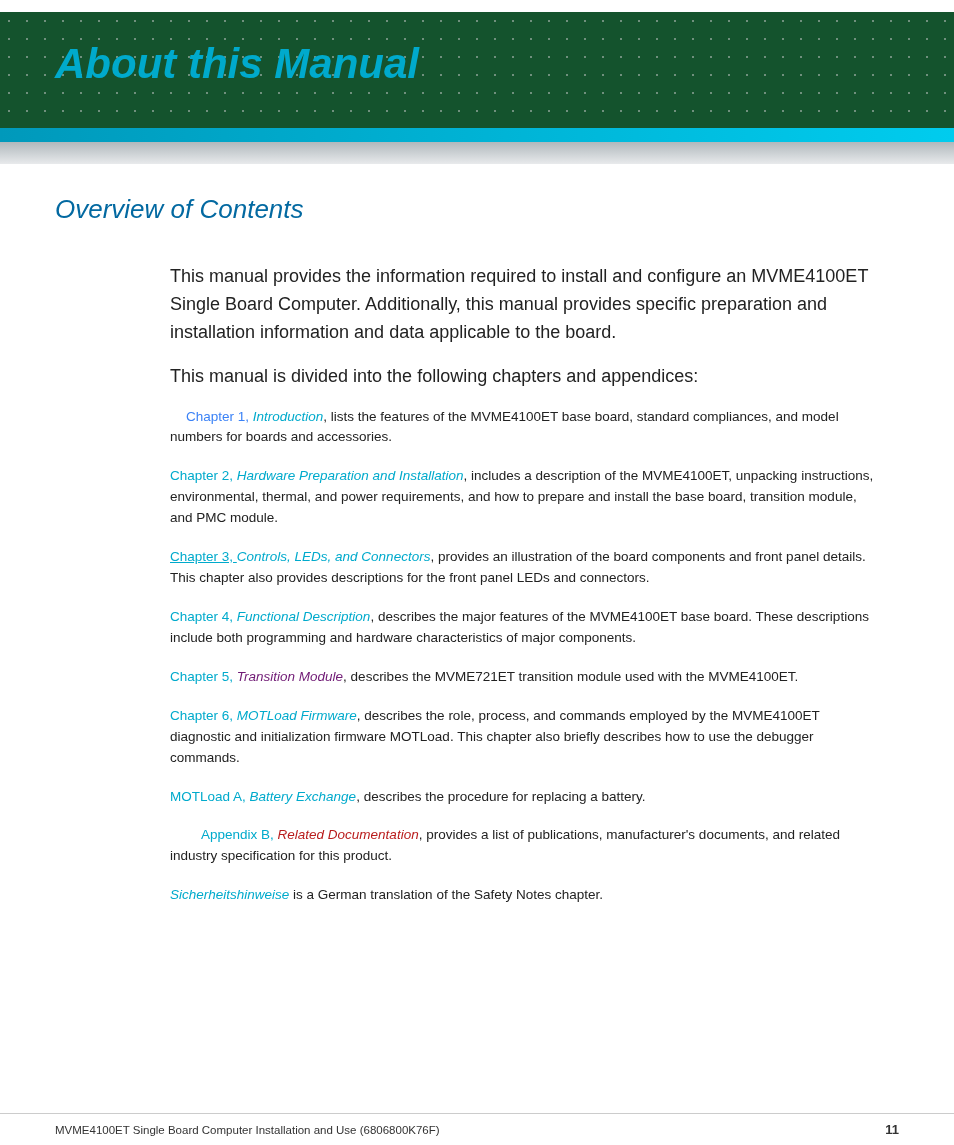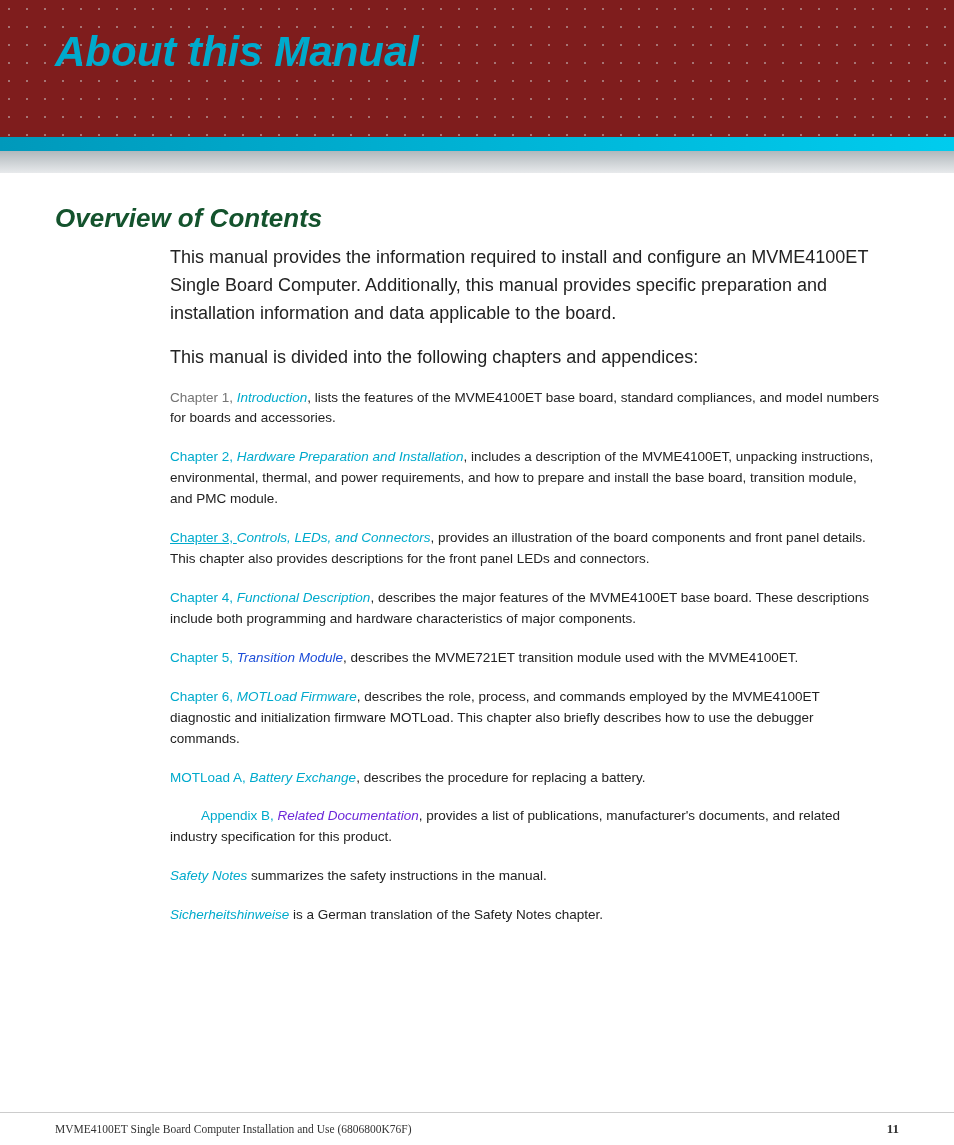--- a/index.html
+++ b/index.html
@@ -10,23 +10,24 @@
       color: #1a1a1a;
       background: #fff;
       width: 954px;
       min-height: 1145px;
       position: relative;
     }
 
     
     .header-bg {
       position: relative;
-      background: #7f1d1d;
+      background: #14532d;
       overflow: hidden;
-      height: 137px;
+      height: 116px;
+      margin-top: 12px;
     }
 
     .header-dots {
       position: absolute;
       top: 0; left: 0; right: 0;
       height: 100%;
       background-image: radial-gradient(circle, #ccc 1px, transparent 1px);
       background-size: 18px 18px;
       opacity: 0.5;
     }
@@ -50,24 +51,24 @@
       height: 22px;
       background: linear-gradient(to bottom, #b0b8bc, #e8eaec);
     }
 
     
     .content {
       padding: 30px 55px 30px 55px;
     }
 
     .section-title {
-      color: #14532d;
+      color: #0369a1;
       font-size: 26px;
-      font-weight: 700;
-      margin-bottom: 10px;
+      font-weight: 400;
+      margin-bottom: 38px;
       font-style: italic;
     }
 
     .indent-content {
       padding-left: 115px;
       padding-right: 20px;
     }
 
     .para {
       margin-bottom: 16px;
@@ -89,21 +90,20 @@
       bottom: 0;
       left: 0;
       right: 0;
       border-top: 1px solid #ccc;
       padding: 8px 55px;
       display: flex;
       justify-content: space-between;
       align-items: center;
       font-size: 11.5px;
       color: #333;
-      font-family: Liberation Serif, serif;
     }
 
     .footer-page {
       font-weight: bold;
       font-size: 13px;
     }
   </style>
 </head>
 <body>
 
@@ -117,29 +117,28 @@
 <div class="gray-bar"></div>
 
 <div class="content">
   <h2 class="section-title">Overview of Contents</h2>
 
   <div class="indent-content">
     <p class="para">This manual provides the information required to install and configure an MVME4100ET Single Board Computer. Additionally, this manual provides specific preparation and installation information and data applicable to the board.</p>
     <p class="para">This manual is divided into the following chapters and appendices:</p>
 
     <div id="chapters-container">
-        <p class="chapter-para"><span style="color: #737373;">Chapter 1, </span><span style="color: rgb(0, 170, 204); font-style: italic; cursor: pointer;">Introduction</span><span>, lists the features of the MVME4100ET base board, standard compliances, and model numbers for boards and accessories.</span></p>
+        <p class="chapter-para"><span style="color: #3b82f6; margin-left: 16px;">Chapter 1, </span><span style="color: rgb(0, 170, 204); font-style: italic; cursor: pointer;">Introduction</span><span>, lists the features of the MVME4100ET base board, standard compliances, and model numbers for boards and accessories.</span></p>
         <p class="chapter-para"><span style="color: rgb(0, 170, 204);">Chapter 2, </span><span style="color: rgb(0, 170, 204); font-style: italic; cursor: pointer;">Hardware Preparation and Installation</span><span>, includes a description of the MVME4100ET, unpacking instructions, environmental, thermal, and power requirements, and how to prepare and install the base board, transition module, and PMC module.</span></p>
         <p class="chapter-para"><span style="color: rgb(0, 170, 204); text-decoration: underline;">Chapter 3, </span><span style="color: rgb(0, 170, 204); font-style: italic; cursor: pointer;">Controls, LEDs, and Connectors</span><span>, provides an illustration of the board components and front panel details. This chapter also provides descriptions for the front panel LEDs and connectors.</span></p>
         <p class="chapter-para"><span style="color: rgb(0, 170, 204);">Chapter 4, </span><span style="color: rgb(0, 170, 204); font-style: italic; cursor: pointer;">Functional Description</span><span>, describes the major features of the MVME4100ET base board. These descriptions include both programming and hardware characteristics of major components.</span></p>
-        <p class="chapter-para"><span style="color: rgb(0, 170, 204);">Chapter 5, </span><span style="color: #1d4ed8; font-style: italic; cursor: pointer; margin-top: 40px;">Transition Module</span><span>, describes the MVME721ET transition module used with the MVME4100ET.</span></p>
+        <p class="chapter-para"><span style="color: rgb(0, 170, 204);">Chapter 5, </span><span style="color: #701a75; font-style: italic; cursor: pointer; margin-top: 40px;">Transition Module</span><span>, describes the MVME721ET transition module used with the MVME4100ET.</span></p>
         <p class="chapter-para"><span style="color: rgb(0, 170, 204);">Chapter 6, </span><span style="color: rgb(0, 170, 204); font-style: italic; cursor: pointer;">MOTLoad Firmware</span><span>, describes the role, process, and commands employed by the MVME4100ET diagnostic and initialization firmware MOTLoad. This chapter also briefly describes how to use the debugger commands.</span></p>
         <p class="chapter-para"><span style="color: rgb(0, 170, 204);">MOTLoad A, </span><span style="color: rgb(0, 170, 204); font-style: italic; cursor: pointer;">Battery Exchange</span><span>, describes the procedure for replacing a battery.</span></p>
-        <p class="chapter-para"><span style="color: rgb(0, 170, 204); margin-left: 31px;">Appendix B, </span><span style="color: #6d28d9; font-style: italic; cursor: pointer;">Related Documentation</span><span>, provides a list of publications, manufacturer's documents, and related industry specification for this product.</span></p>
-        <p class="chapter-para"><span style="color: rgb(0, 170, 204); font-style: italic; cursor: pointer;">Safety Notes</span><span> summarizes the safety instructions in the manual.</span></p>
+        <p class="chapter-para"><span style="color: rgb(0, 170, 204); margin-left: 31px;">Appendix B, </span><span style="color: #b91c1c; font-style: italic; cursor: pointer;">Related Documentation</span><span>, provides a list of publications, manufacturer's documents, and related industry specification for this product.</span></p>
         <p class="chapter-para"><span style="color: rgb(0, 170, 204); font-style: italic; cursor: pointer;">Sicherheitshinweise</span><span> is a German translation of the Safety Notes chapter.</span></p>
       </div>
   </div>
 </div>
 
 <div class="footer">
   <span>MVME4100ET Single Board Computer Installation and Use (6806800K76F)</span>
   <span class="footer-page">11</span>
 </div>
 

